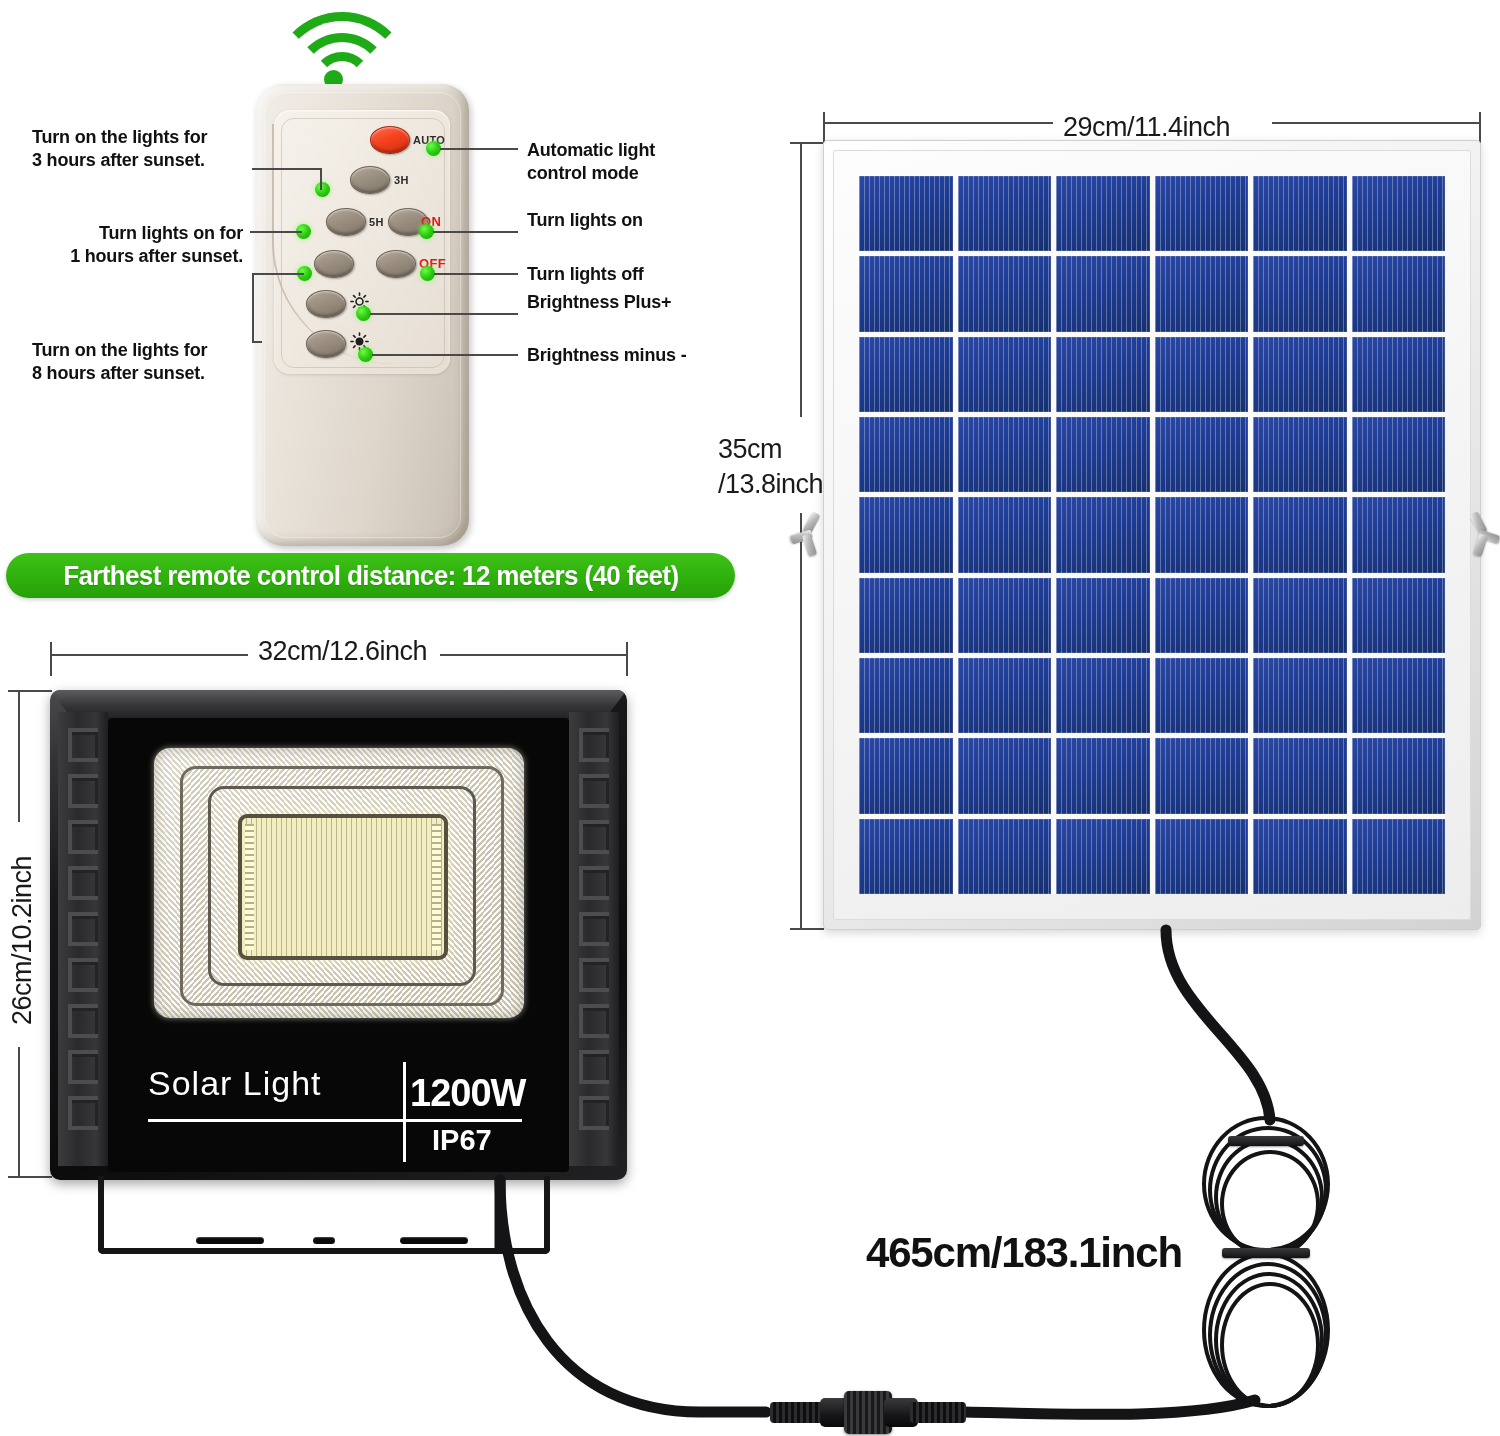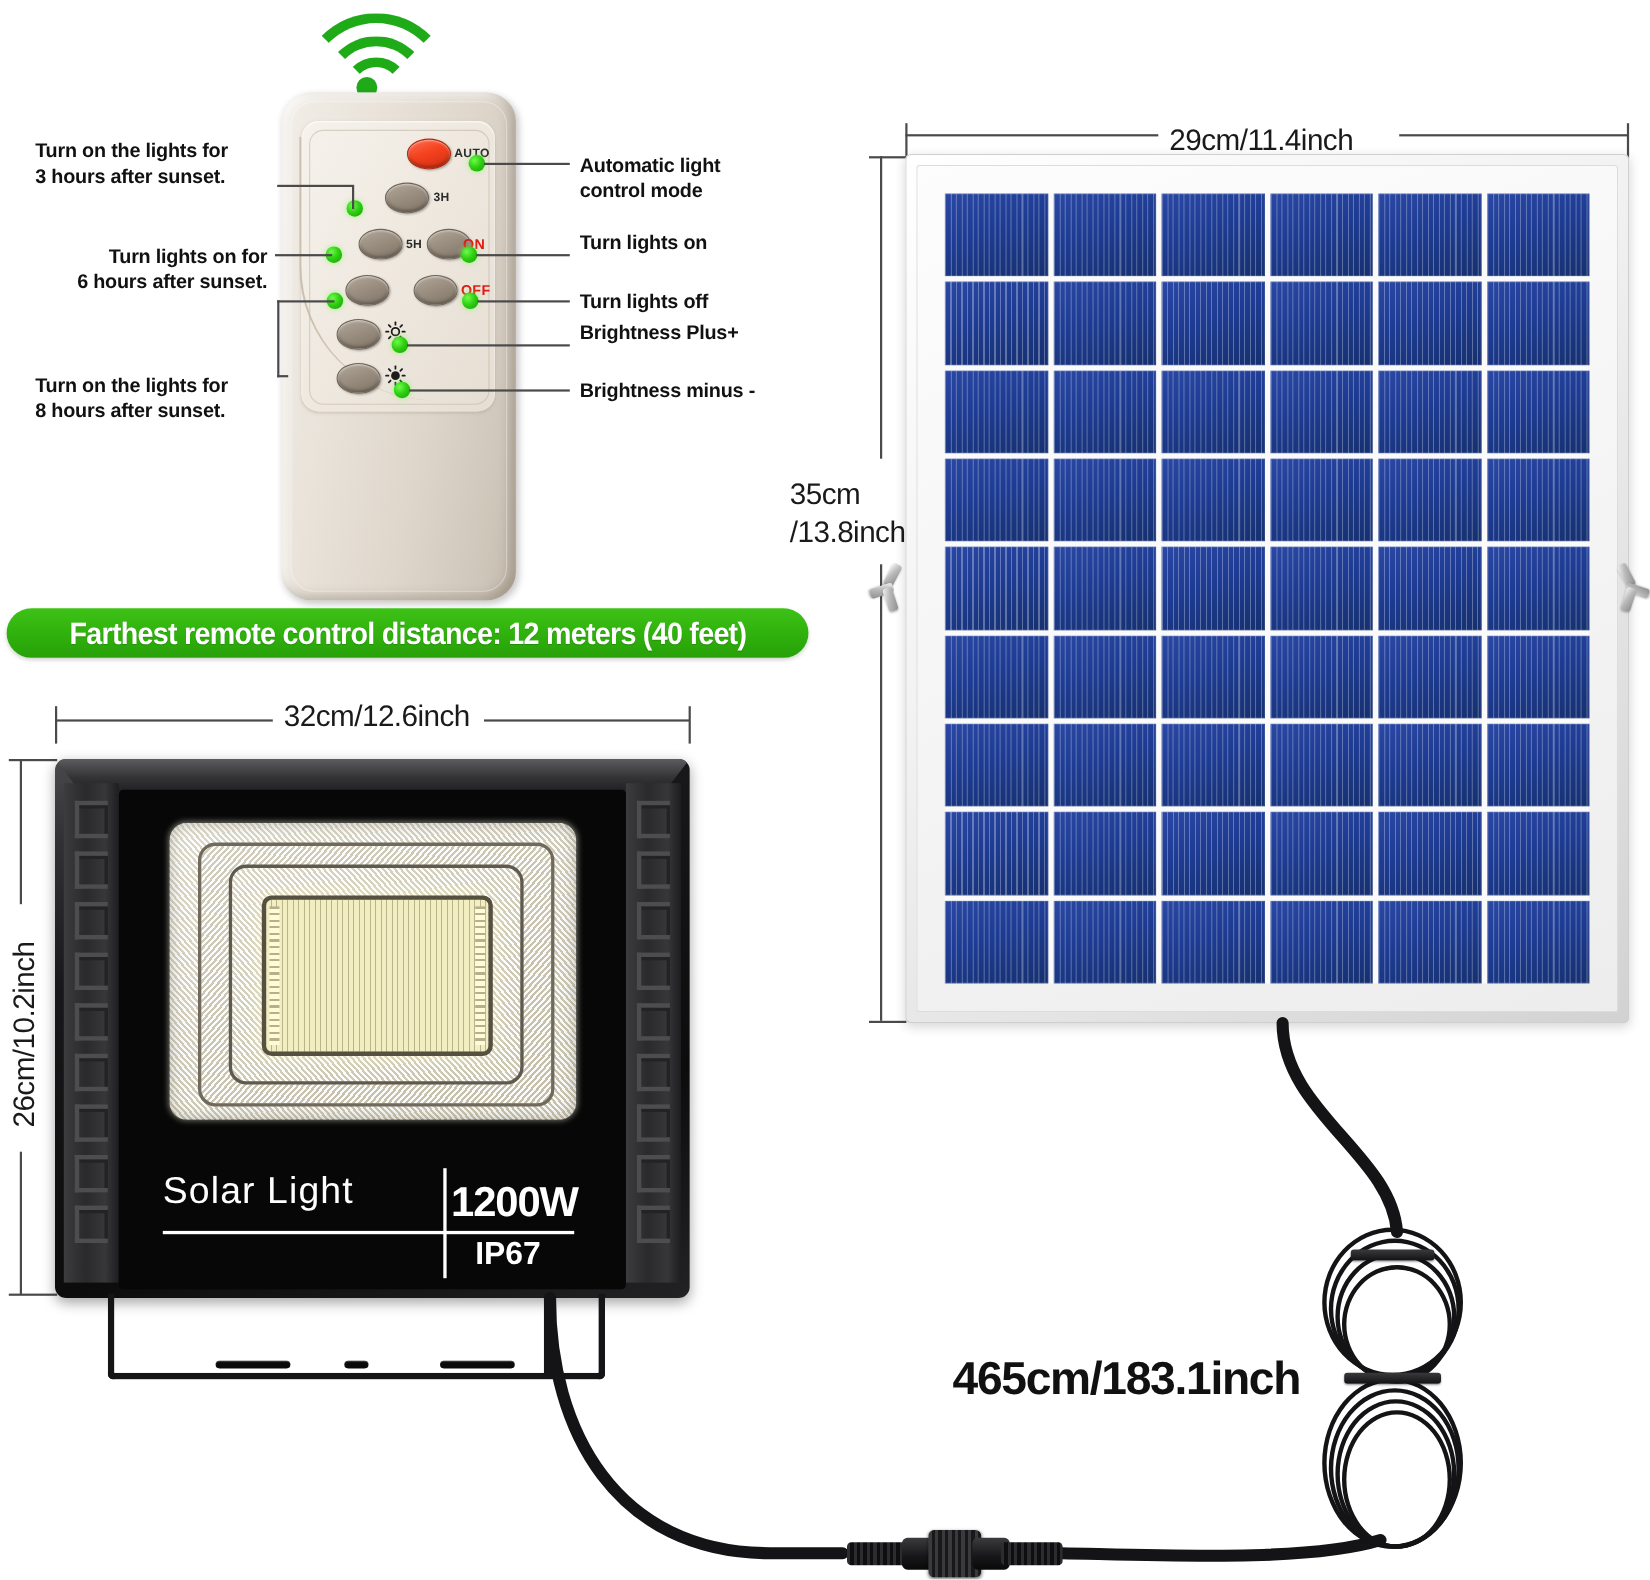--- a/index.html
+++ b/index.html
@@ -222,21 +222,21 @@
 <div class="leader hline" style="left:434px;top:273px;width:84px;"></div>
 <div class="leader hline" style="left:370px;top:313px;width:148px;"></div>
 <div class="leader hline" style="left:372px;top:354px;width:146px;"></div>
 
 <div class="abs lbl" style="left:32px;top:126px;text-align:left;width:220px;">
   <div>Turn on the lights for</div>
   <div>3 hours after sunset.</div>
 </div>
 <div class="abs lbl" style="left:38px;top:222px;text-align:right;width:205px;">
   <div>Turn lights on for</div>
-  <div>6 hours after sunset.</div>
+  <div>1 hours after sunset.</div>
 </div>
 <div class="abs lbl" style="left:32px;top:339px;text-align:left;width:225px;">
   <div>Turn on the lights for</div>
   <div>8 hours after sunset.</div>
 </div>
 
 <div class="abs lbl" style="left:527px;top:139px;">
   <div>Automatic light</div>
   <div>control mode</div>
 </div>

